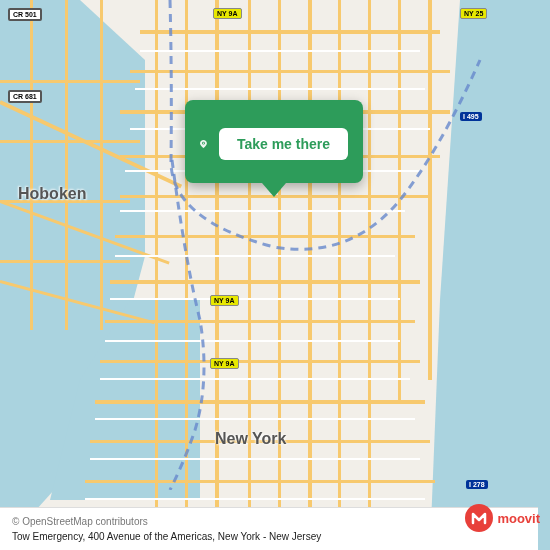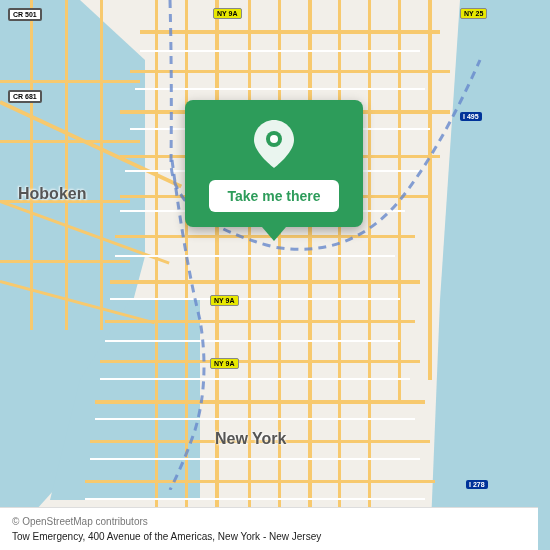--- a/index.html
+++ b/index.html
@@ -164,21 +164,21 @@
       width: 178px;
       overflow: visible;
       box-shadow: 0 4px 12px rgba(0,0,0,0.3);
       left: 185px;
       top: 100px;
     }
 
     .popup-inner {
       padding: 20px 15px 15px;
       display: flex;
-      flex-direction: column;
+      flex-direction: row;
       align-items: center;
       gap: 12px;
     }
 
     
     .pin-icon {
       width: 40px;
       height: 48px;
     }
 
@@ -390,14 +390,23 @@
       <button class="popup-button">Take me there</button>
     </div>
     <div class="popup-tail"></div>
   </div>
 
   <div class="bottom-bar">
     <div class="copyright-line">© OpenStreetMap contributors</div>
     <div class="address-line">Tow Emergency, 400 Avenue of the Americas, New York - New Jersey</div>
   </div>
 
+  <div class="moovit-logo">
+    <div class="moovit-icon">
+
+      <svg width="18" height="18" viewBox="0 0 18 18" fill="none">
+        <path d="M3 14V5L9 11L15 5V14" stroke="white" stroke-width="2.5" stroke-linecap="round" stroke-linejoin="round" fill="none"></path>
+      </svg>
+    </div>
+    <span class="moovit-text">moovit</span>
+  </div>
 
 </div>
 
 </body></html>

